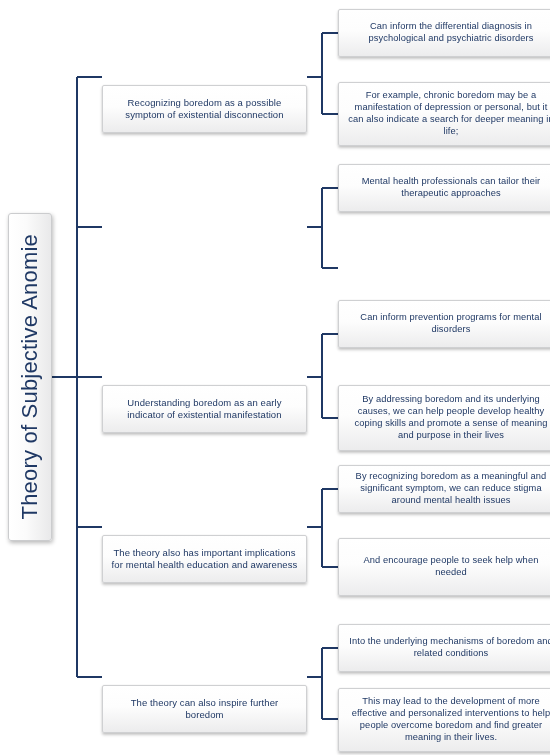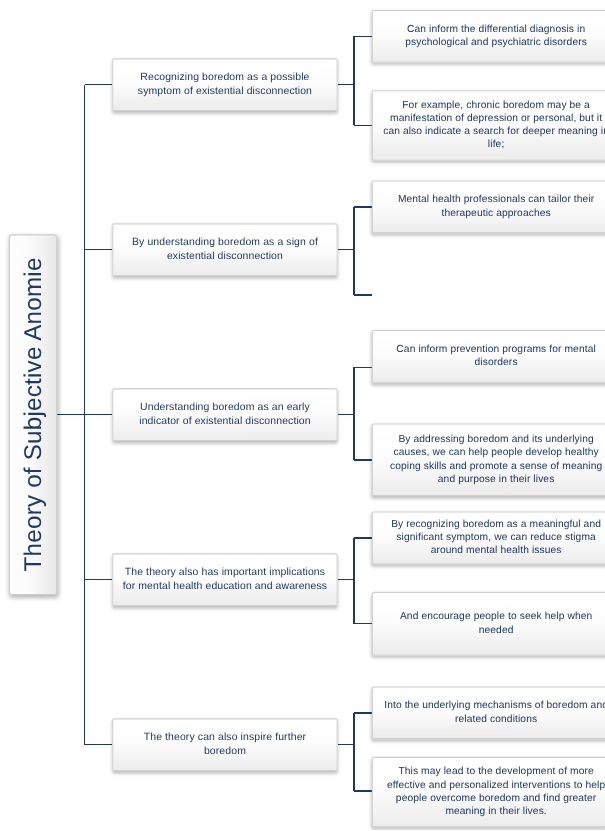--- a/index.html
+++ b/index.html
@@ -71,20 +71,21 @@
     white-space: nowrap;
     padding: 0;
   }
 
   
   .lvl1 {
     left: 102px;
     width: 205px;
     height: 48px;
     font-size: 9.5px;
+    margin-top: 32px;
   }
   
   .lvl2 {
     left: 338px;
     width: 226px;
     font-size: 9.3px;
   }
 </style>
 </head>
 <body>
@@ -131,25 +132,22 @@
     </g>
   </svg>
 
   <div class="node" id="root-node">
     <span class="txt">Theory of Subjective Anomie</span>
   </div>
 
   <div class="node lvl1" style="top:53px">
     <span class="txt">Recognizing boredom as a possible symptom of existential disconnection</span>
   </div>
-  <div class="node lvl1" style="top:203px">
-    <span class="txt">By understanding boredom as a sign of existential disconnection</span>
-  </div>
   <div class="node lvl1" style="top:353px">
-    <span class="txt">Understanding boredom as an early indicator of existential disconnection</span>
+    <span class="txt">Understanding boredom as an early indicator of existential manifestation</span>
   </div>
   <div class="node lvl1" style="top:503px">
     <span class="txt">The theory also has important implications for mental health education and awareness</span>
   </div>
   <div class="node lvl1" style="top:653px">
     <span class="txt">The theory can also inspire further boredom</span>
   </div>
 
   <div class="node lvl2" style="top:9px;height:48px">
     <span class="txt">Can inform the differential diagnosis in psychological and psychiatric disorders</span>

